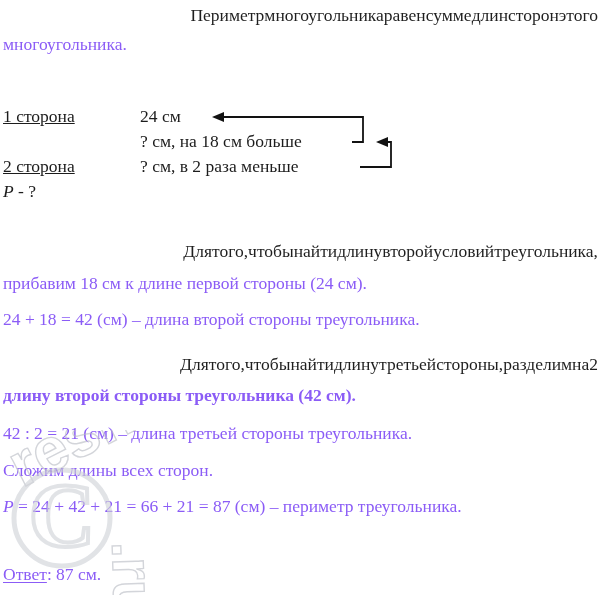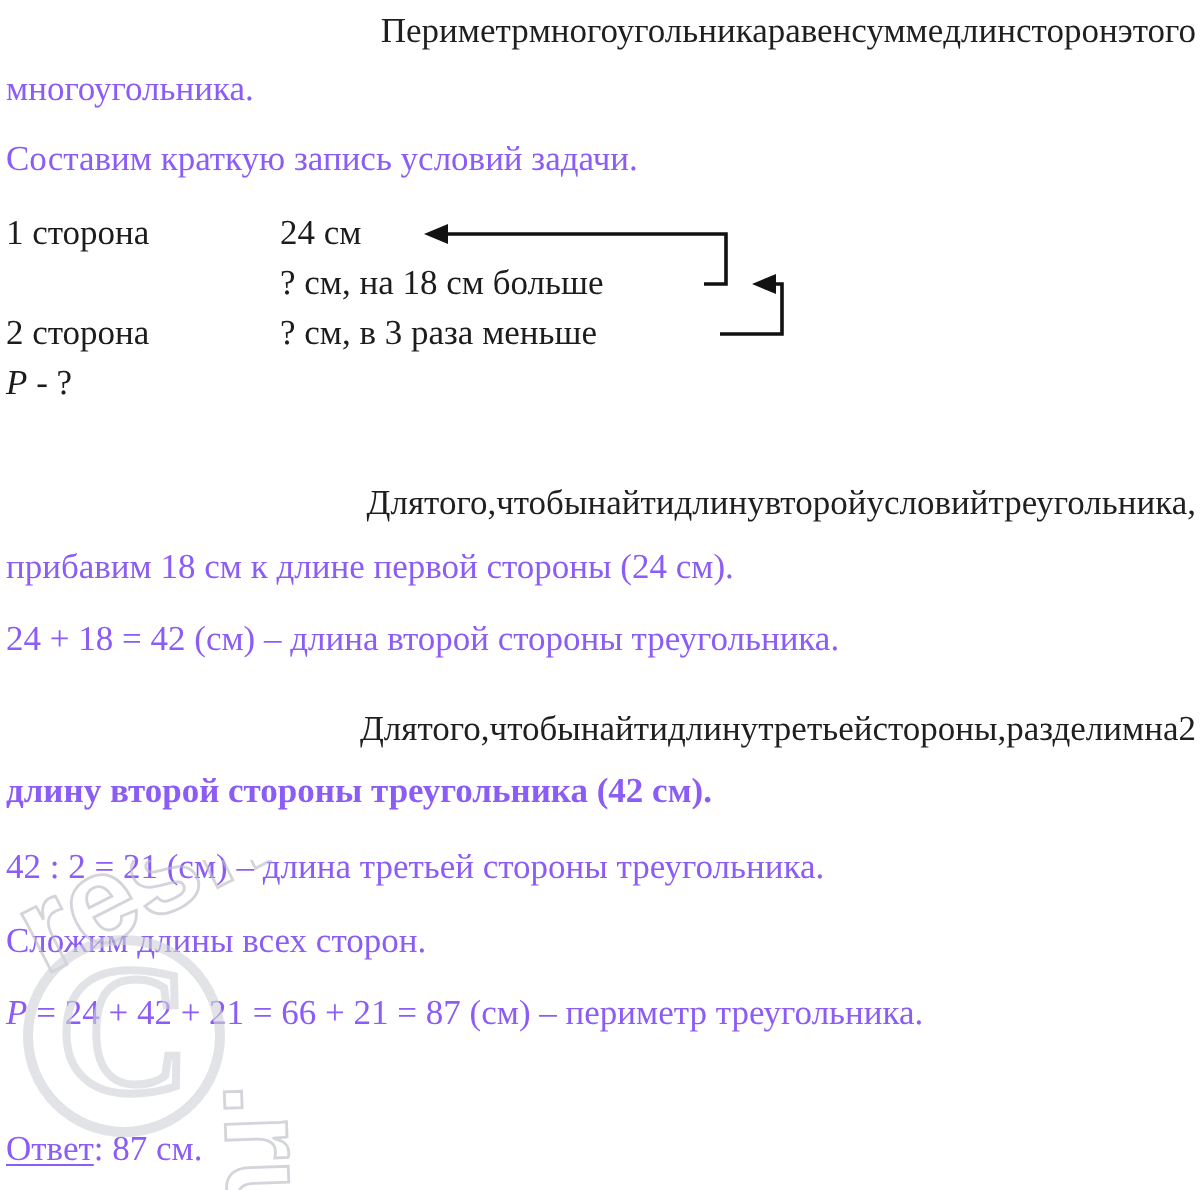--- a/index.html
+++ b/index.html
@@ -54,20 +54,21 @@
   .cond-row {
     position: relative;
     height: 25px;
     line-height: 25px;
     white-space: nowrap;
   }
   .cond-label {
     position: absolute;
     left: 0;
     top: 0;
+    text-decoration: underline;
   }
   .cond-value {
     position: absolute;
     left: 137px;
     top: 0;
     text-align: right;
   }
   .cond-p {
     position: relative;
     height: 25px;
@@ -133,36 +134,35 @@
     <span>многоугольника</span>
     <span>равен</span>
     <span>сумме</span>
     <span>длин</span>
     <span>сторон</span>
     <span>этого</span>
   </div>
 
   <div class="line" style="left:3px; top:33px;">многоугольника.</div>
 
-  <div class="line" style="left:3px; top:68px;">Составим краткую запись условий задачи.</div>
 
   <div class="cond-table">
 
     <div class="cond-row">
       <span class="cond-label">1 сторона</span>
       <span class="cond-value">24 см</span>
     </div>
 
     <div class="cond-row">
       <span class="cond-value">? см, на 18 см больше</span>
     </div>
 
     <div class="cond-row">
       <span class="cond-label">2 сторона</span>
-      <span class="cond-value">? см, в 3 раза меньше</span>
+      <span class="cond-value">? см, в 2 раза меньше</span>
     </div>
 
     <div class="cond-p">
       <span>P</span><span class="pq"> - ?</span>
     </div>
   </div>
 
   <svg class="arrow-layer" viewBox="0 0 602 95">
 
     <g stroke="#121212" fill="none" stroke-width="1.8">

